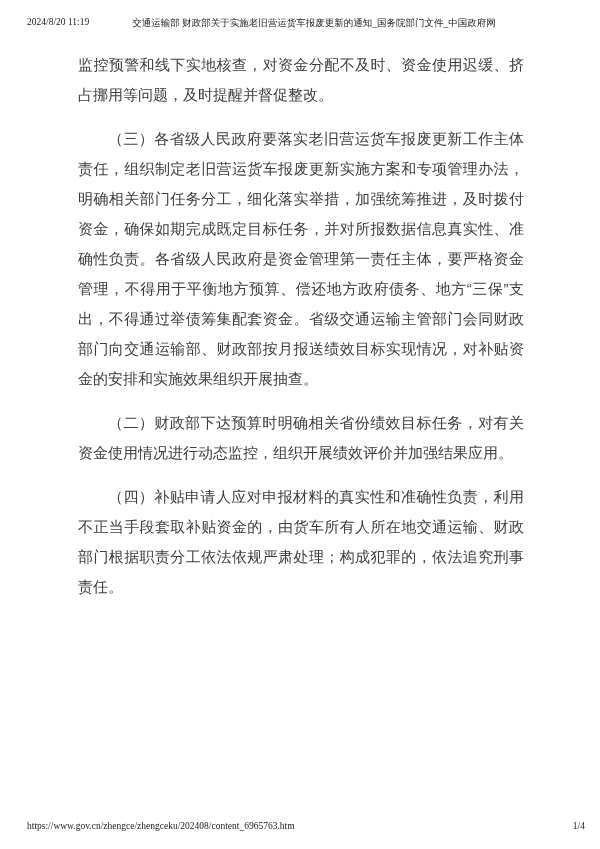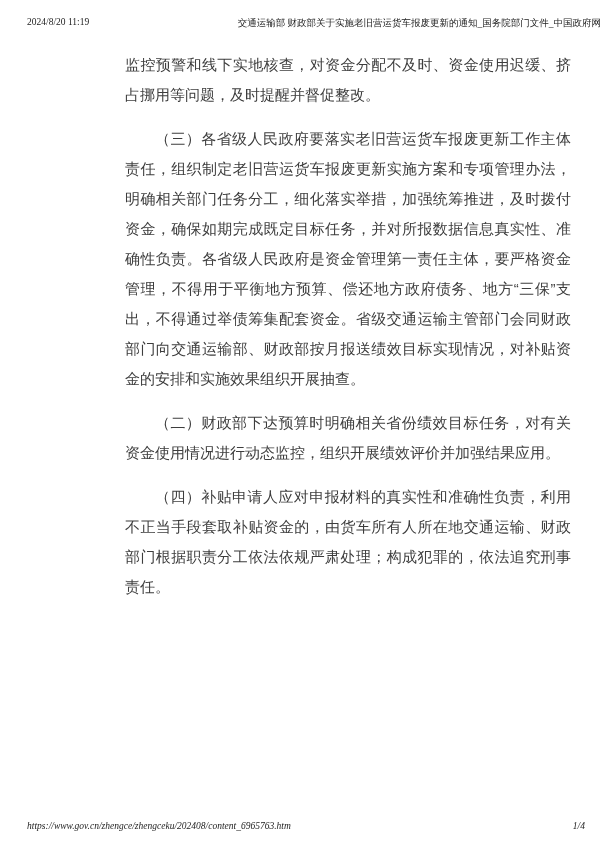--- a/index.html
+++ b/index.html
@@ -31,55 +31,53 @@
     position: absolute;
     left: 0;
     top: 0;
     white-space: nowrap;
   }
   .hdr-title {
     position: absolute;
     left: 0;
     right: 0;
     top: 0;
-    text-align: right;
+    text-align: center;
     white-space: nowrap;
   }
   
   .doc-content {
     position: absolute;
     top: 50px;
     left: 78px;
     width: 446px;
     font-size: 15px;
     line-height: 30px;
     color: #3d3d3d;
     text-align: justify;
     text-justify: inter-ideograph;
-    margin-left: 47px;
   }
   .doc-content p {
     margin: 0 0 14px 0;
     text-indent: 2em;
   }
   .doc-content p.continuation {
     text-indent: 0;
   }
   
   .print-footer {
     position: absolute;
     left: 27px;
     right: 43px;
     top: 821px;
     font-family: "Liberation Serif", serif;
     font-size: 9.5px;
     color: #1c1c1c;
     display: flex;
     justify-content: space-between;
-    font-style: italic;
   }
   .ftr-url { white-space: nowrap; }
   .ftr-page { white-space: nowrap; }
 </style>
 </head>
 <body>
 
 <div class="page">
 
   <div class="print-header">

